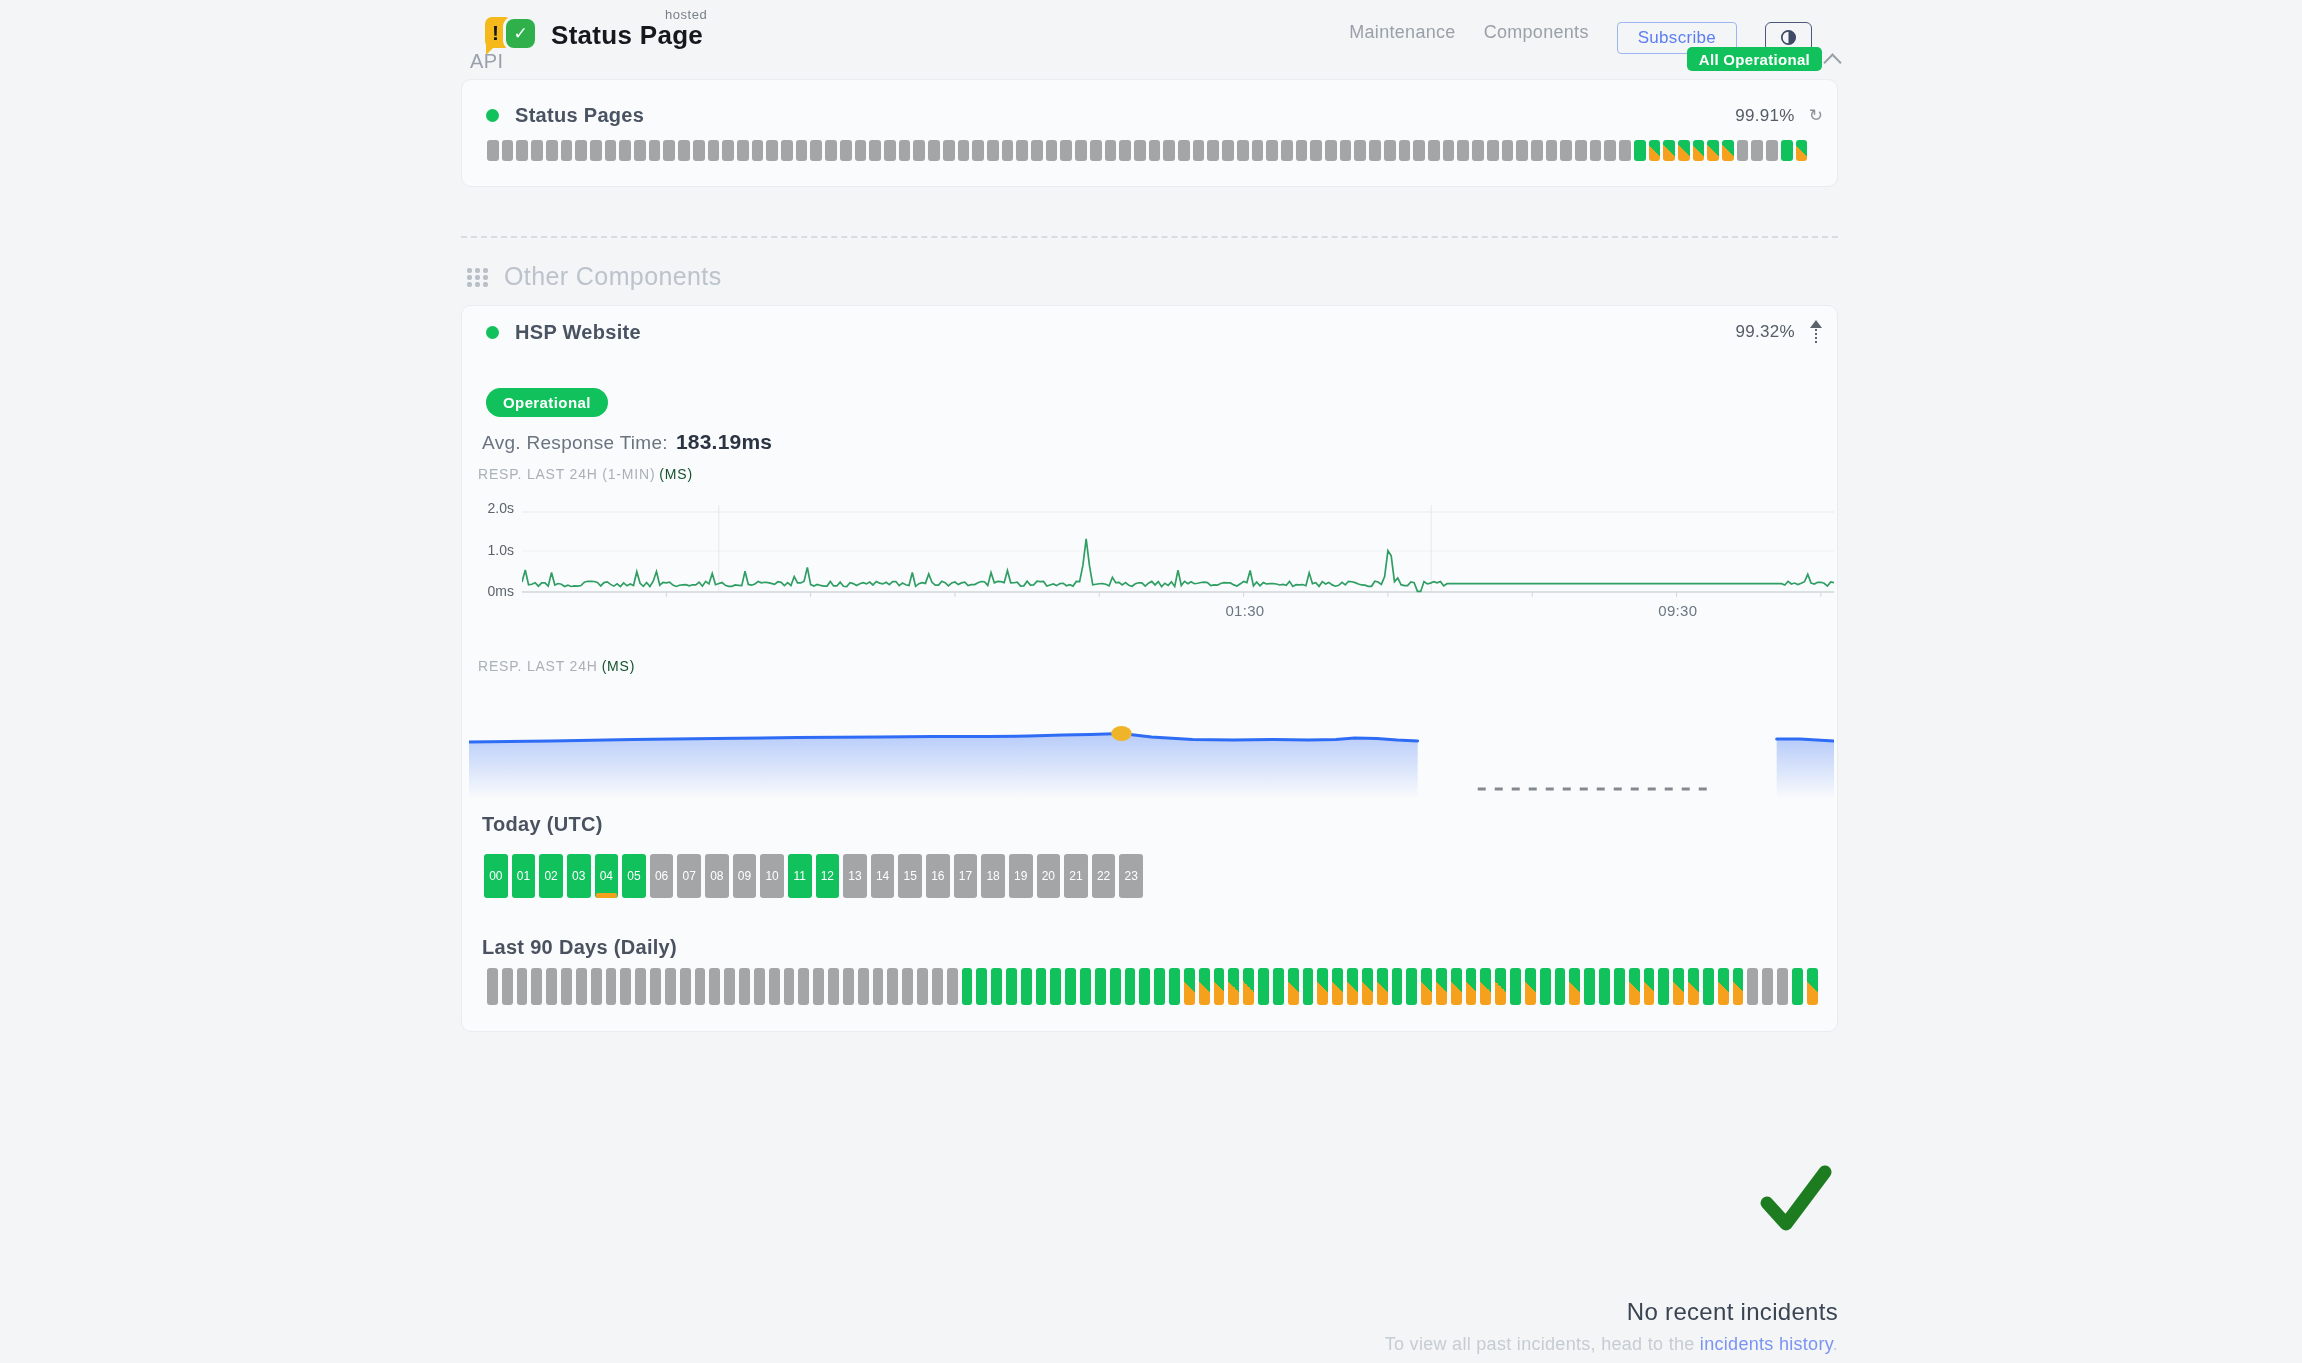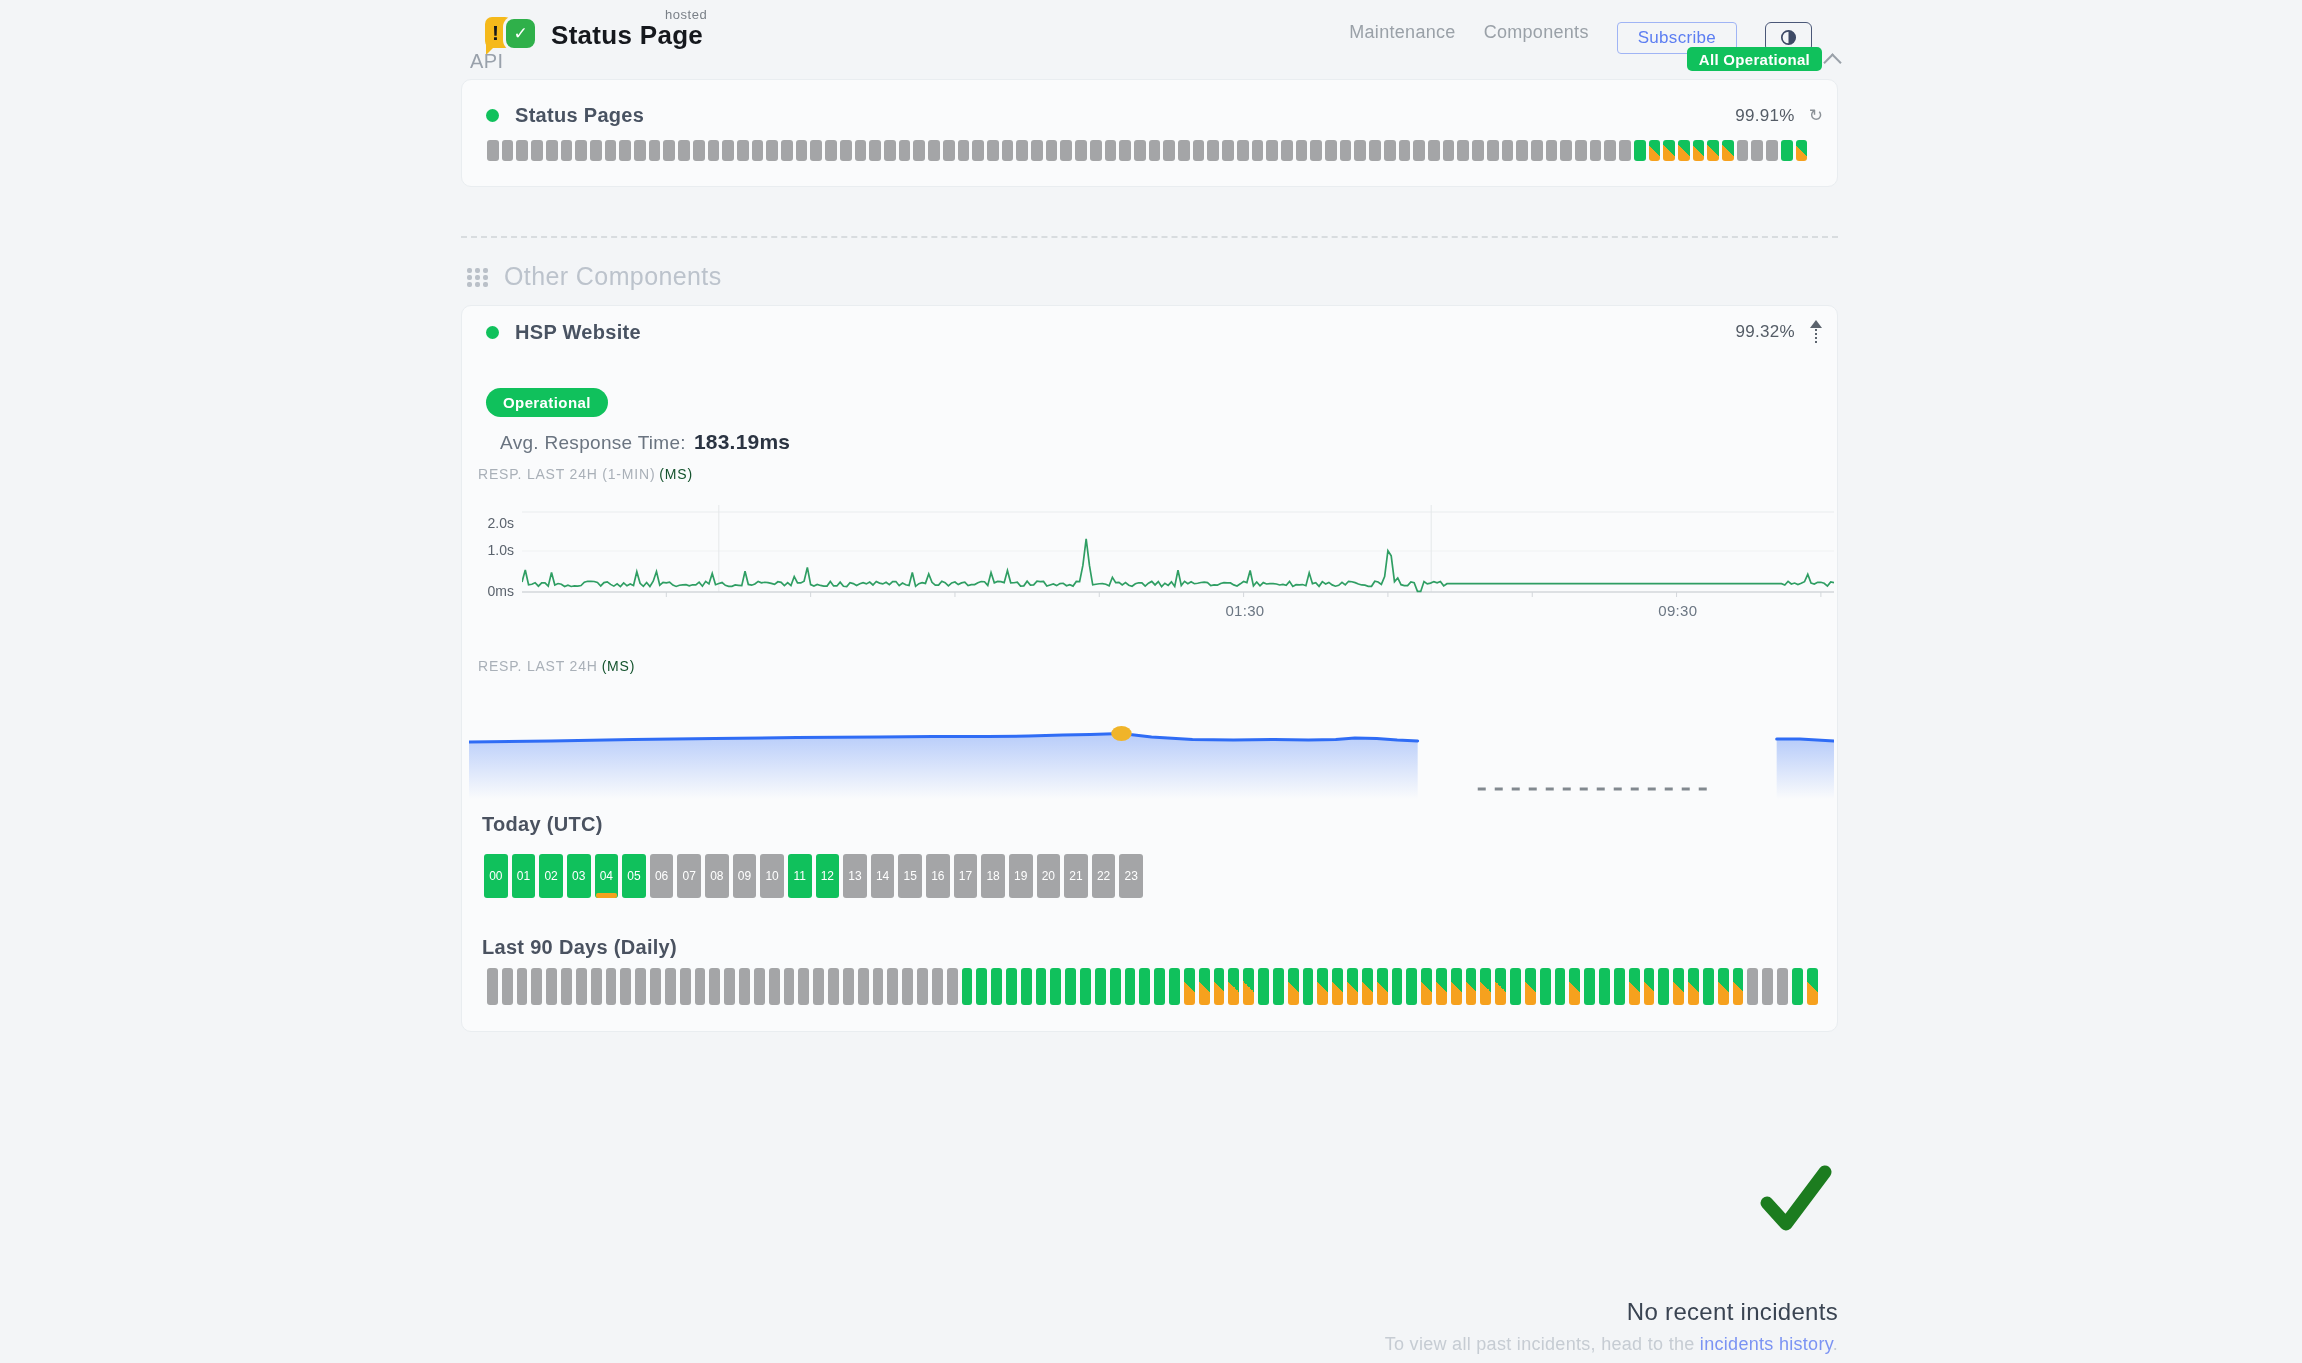--- a/index.html
+++ b/index.html
@@ -64,21 +64,21 @@
 
   .divider { position: absolute; left: 461px; top: 236px; width: 1377px; border-top: 2px dashed #d8dcdf; }
 
   .other-head { position: absolute; left: 466px; top: 262px; display: flex; align-items: center; gap: 14px; }
   .other-title { font-size: 25px; color: #bcc3cc; letter-spacing: .4px; }
 
   
   .op-badge { position: absolute; left: 24px; top: 82px; height: 29px; padding: 0 17px; background: var(--green);
             border-radius: 15px; color: #fff; font-size: 15px; font-weight: bold; display: inline-flex;
             align-items: center; letter-spacing: .4px; }
-  .avg-row { position: absolute; left: 38px; top: 124px; font-size: 19px; color: #6a7480; letter-spacing: .3px; }
+  .avg-row { position: absolute; left: 20px; top: 124px; font-size: 19px; color: #6a7480; letter-spacing: .3px; }
   .avg-val { font-size: 21px; font-weight: bold; color: #2b3442; margin-left: 8px; letter-spacing: .2px; }
 
   .mini-label { position: absolute; left: 16px; font-size: 14px; color: #a9b0b8; letter-spacing: .8px; }
   .mini-label .unit { color: #14532d; margin-left: 4px; }
   .c1-label { top: 160px; }
   .c2-label { top: 352px; }
 
   .chart1 { position: absolute; left: 16px; right: 3px; top: 194px; height: 136px; }
   .ylabels { position: absolute; left: 0; top: 0; width: 44px; height: 112px; }
   .ylabel { position: absolute; right: 8px; font-size: 14px; color: #5b636d; }
@@ -303,21 +303,21 @@
     <div class="avg-row">
       <span>Avg. Response Time:</span><span class="avg-val">183.19ms</span>
     </div>
 
     <div class="mini-label c1-label">
       <span>RESP. LAST 24H (1-MIN)</span><span class="unit">(MS)</span>
     </div>
 
     <div class="chart1">
       <div class="ylabels" id="c1-ylabels">
-          <div class="ylabel" style="top: 15px;">2.0s</div>
+          <div class="ylabel" style="top: 0;">2.0s</div>
           <div class="ylabel" style="top: 42px;">1.0s</div>
           <div class="ylabel" style="top: 83px;">0ms</div>
         </div>
       <div class="plot" id="c1-plot">
         <svg id="c1-svg" viewBox="0 0 1000 112" preserveAspectRatio="none">
             <line x1="0" x2="1000" y1="12" y2="12" class="gridh"></line>
             <line x1="0" x2="1000" y1="51" y2="51" class="gridh2"></line>
             <line x1="150" x2="150" y1="5" y2="92" class="gridv"></line>
             <line x1="693" x2="693" y1="5" y2="92" class="gridv"></line>
             <line x1="0" x2="1000" y1="92" y2="92" class="baseline"></line>

